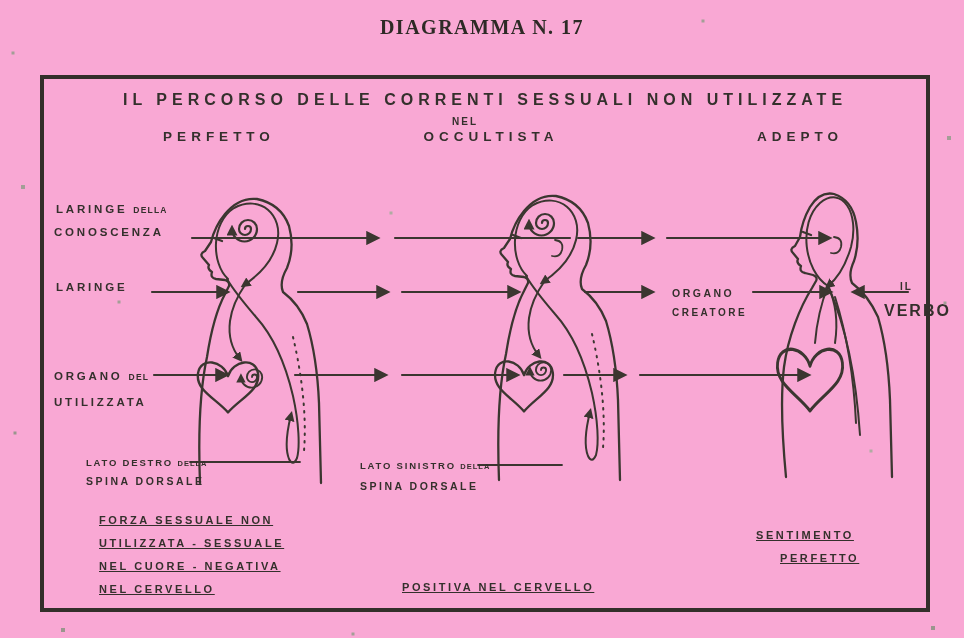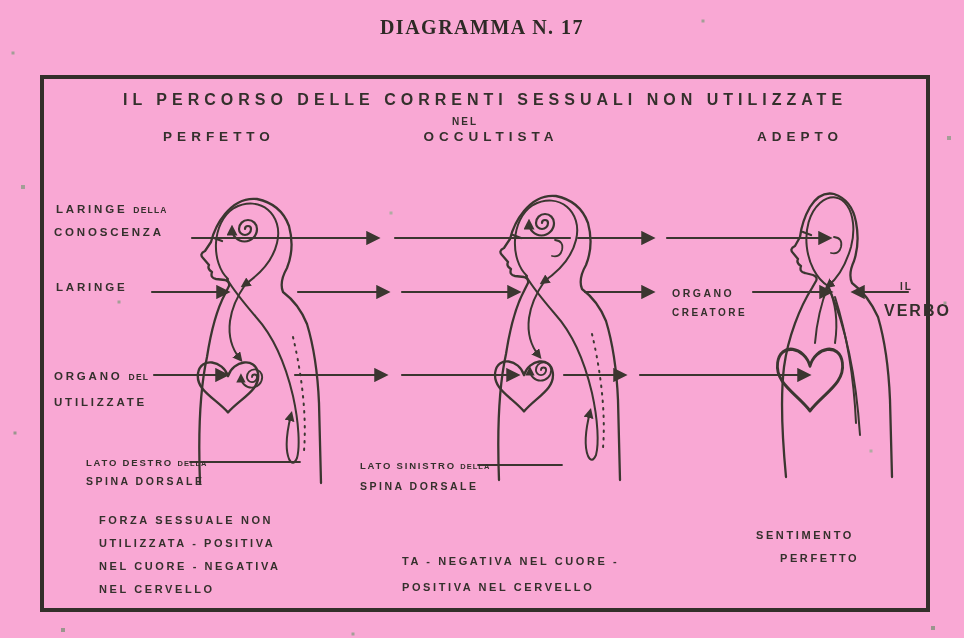--- a/index.html
+++ b/index.html
@@ -20,21 +20,21 @@
   }
   .diagram-box svg { position:absolute; left:-4px; top:-4px; }
   .t { position:absolute; font-weight:bold; white-space:nowrap; color:#34302c; }
   .title { left:0; top:12px; width:100%; text-align:center; font-size:16px; letter-spacing:5px; }
   .nel  { left:408px; top:37px; font-size:10px; letter-spacing:2px; }
   .col  { top:50px; font-size:13.5px; letter-spacing:5px; transform:translateX(-50%); }
   .lbl  { font-size:11.5px; letter-spacing:2.8px; }
   .lbl .sm { font-size:8.5px; letter-spacing:1.2px; }
   .lbl-xs { font-size:9.5px; letter-spacing:1.8px;padding-left:34px; }
   .lbl-xs .sm { font-size:7.5px; letter-spacing:1px; }
-  .cap { font-size:11px; letter-spacing:2.6px; }
+  .cap { font-size:11px; letter-spacing:2.6px;text-decoration:underline; }
   .speckles {
     position:absolute; left:0; top:0; width:2px; height:2px; background:transparent;
     box-shadow: 22px 186px 0 1px #a39e96, 118px 301px 0 0.5px #a39e96,
       14px 432px 0 0.5px #9a958d, 948px 137px 0 1px #a39e96,
       944px 302px 0 0.5px #a39e96, 62px 629px 0 1px #9a958d,
       352px 633px 0 0.5px #a39e96, 702px 20px 0 0.5px #a39e96,
       932px 627px 0 1px #9a958d, 12px 52px 0 0.5px #a39e96,
       870px 450px 0 0.5px #b0aba2, 390px 212px 0 0.5px #b0aba2;
   }
 </style>
@@ -149,44 +149,43 @@
     <div class="t lbl" style="left:12px;top:124px">
       <span>LARINGE</span>
       <span class="sm">DELLA</span>
     </div>
     <div class="t lbl" style="left:10px;top:147px">CONOSCENZA</div>
     <div class="t lbl" style="left:12px;top:202px">LARINGE</div>
     <div class="t lbl" style="left:10px;top:291px">
       <span>ORGANO</span>
       <span class="sm">DEL</span>
     </div>
-    <div class="t lbl" style="left:10px;top:317px">UTILIZZATE</div>
+    <div class="t lbl" style="left:10px;top:317px">UTILIZZATA</div>
     <div class="t lbl-xs" style="left:8px;top:378px">
       <span>LATO DESTRO</span>
       <span class="sm">DELLA</span>
     </div>
     <div class="t lbl-xs" style="left:8px;top:396px;font-size:10.5px;letter-spacing:2.5px">SPINA DORSALE</div>
 
     <div class="t lbl-xs" style="left:282px;top:381px">
       <span>LATO SINISTRO</span>
       <span class="sm">DELLA</span>
     </div>
     <div class="t lbl-xs" style="left:282px;top:401px;font-size:10.5px;letter-spacing:2.5px">SPINA DORSALE</div>
 
     <div class="t" style="left:628px;top:208px;font-size:10.5px;letter-spacing:2.5px">ORGANO</div>
     <div class="t" style="left:628px;top:228px;font-size:10px;letter-spacing:2.5px">CREATORE</div>
     <div class="t" style="left:856px;top:202px;font-size:10px;letter-spacing:2px">IL</div>
     <div class="t" style="left:840px;top:223px;font-size:16px;letter-spacing:2px">VERBO</div>
 
     <div class="t cap" style="left:55px;top:435px">FORZA SESSUALE NON</div>
-    <div class="t cap" style="left:55px;top:458px">UTILIZZATA - POSITIVA</div>
+    <div class="t cap" style="left:55px;top:458px">UTILIZZATA - SESSUALE</div>
     <div class="t cap" style="left:55px;top:481px">NEL CUORE - NEGATIVA</div>
     <div class="t cap" style="left:55px;top:504px">NEL CERVELLO</div>
 
-    <div class="t cap" style="left:358px;top:476px">TA - NEGATIVA NEL CUORE -</div>
     <div class="t cap" style="left:358px;top:502px">POSITIVA NEL CERVELLO</div>
 
     <div class="t cap" style="left:712px;top:450px">SENTIMENTO</div>
     <div class="t cap" style="left:736px;top:473px">PERFETTO</div>
 
   </div>
 
   <div class="speckles"></div>
 </div>
 

